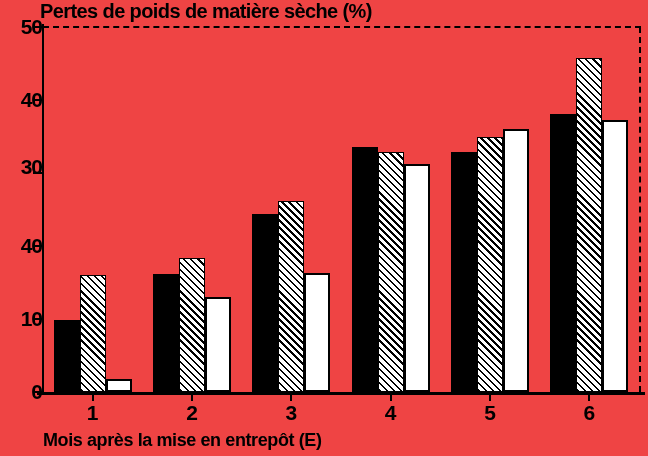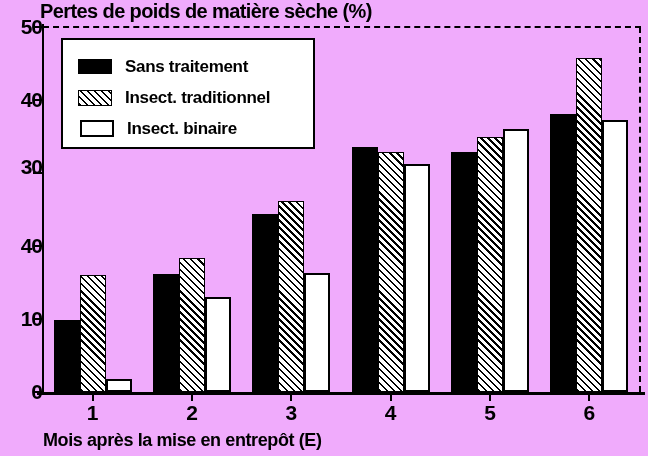--- a/index.html
+++ b/index.html
@@ -1,17 +1,17 @@
 <!DOCTYPE html>
 <html><head>
 <meta charset="utf-8">
 <style>
   html,body{margin:0;padding:0;background:#fff;}
   .chart{
-    position:relative;width:648px;height:456px;background:#f0abfc;
+    position:relative;width:648px;height:456px;background:#ef4444;
     font-family:"Liberation Sans",sans-serif;color:#000;overflow:hidden;
     font-weight:700;
   }
   .title{
     position:absolute;left:40px;top:0px;font-size:20px;font-weight:700;
     letter-spacing:-0.6px;white-space:nowrap;
   }
   .xlabel{
     position:absolute;left:43px;top:430px;width:580px;text-align:left;
     font-size:18px;font-weight:700;letter-spacing:-0.4px;white-space:nowrap;
@@ -75,34 +75,20 @@
       <div class="bar bar-white" style="left: 62.6667px; height: 13.14px;"></div>
       <div class="bar bar-white" style="left: 162px; height: 94.9px;"></div>
       <div class="bar bar-white" style="left: 261.333px; height: 118.99px;"></div>
       <div class="bar bar-white" style="left: 360.667px; height: 227.76px;"></div>
       <div class="bar bar-white" style="left: 460px; height: 262.8px;"></div>
       <div class="bar bar-white" style="left: 559.333px; height: 271.56px;"></div>
     </div>
 
   <div class="axis-x"></div>
 
-  <div class="legend">
-    <div class="legend-row">
-      <span class="swatch swatch-solid"></span>
-      <span class="legend-label">Sans traitement</span>
-    </div>
-    <div class="legend-row">
-      <span class="swatch swatch-hatch"></span>
-      <span class="legend-label">Insect. traditionnel</span>
-    </div>
-    <div class="legend-row">
-      <span class="swatch swatch-white"></span>
-      <span class="legend-label">Insect. binaire</span>
-    </div>
-  </div>
 
   <div class="xlabel">Mois après la mise en entrepôt (E)</div>
 <div class="ytick-mark" style="top: 391px;"></div>
     <div class="ytick-label" style="top: 380px;">0</div>
     <div class="ytick-mark" style="top: 318px;"></div>
     <div class="ytick-label" style="top: 307px;">10</div>
     <div class="ytick-mark" style="top: 245px;"></div>
     <div class="ytick-label" style="top: 234px;">40</div>
     <div class="ytick-mark" style="top: 172px;"></div>
     <div class="ytick-label" style="top: 155px;">30</div>

